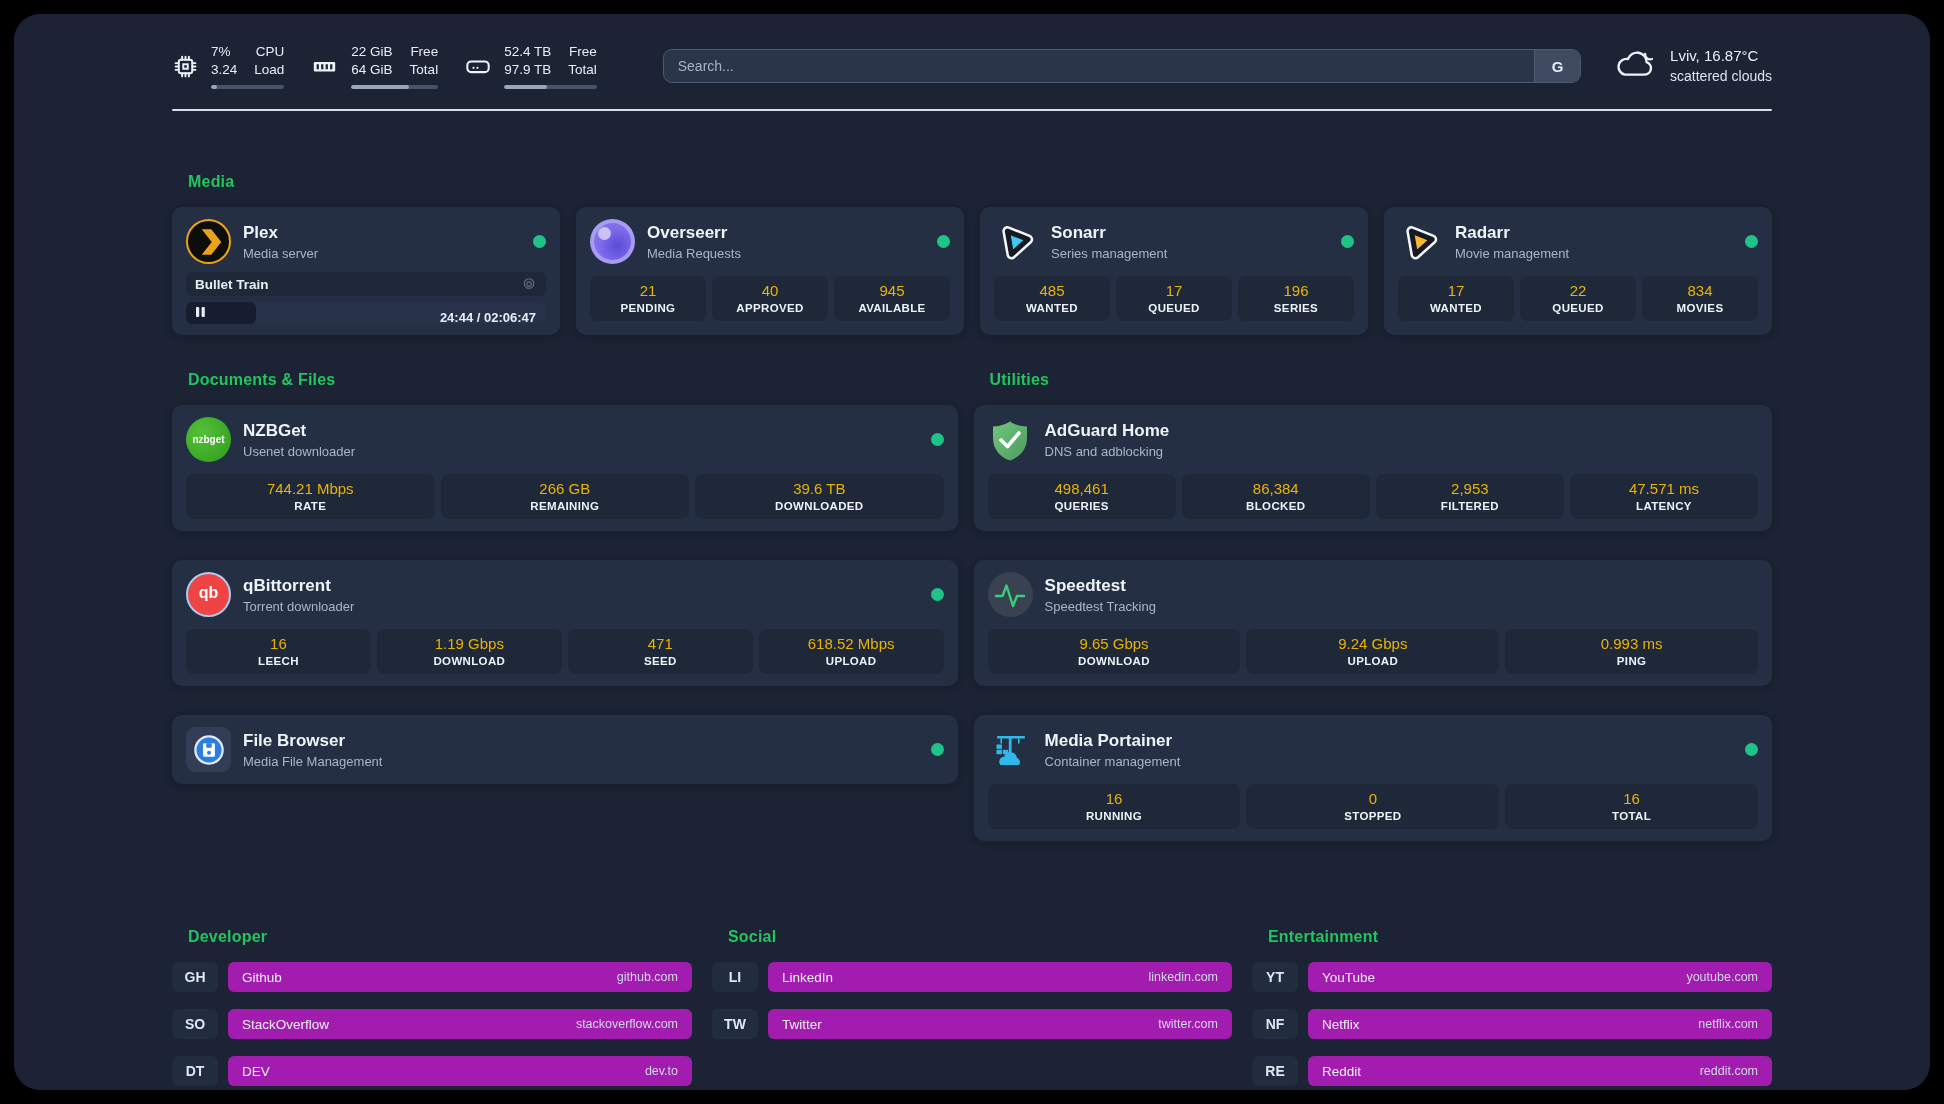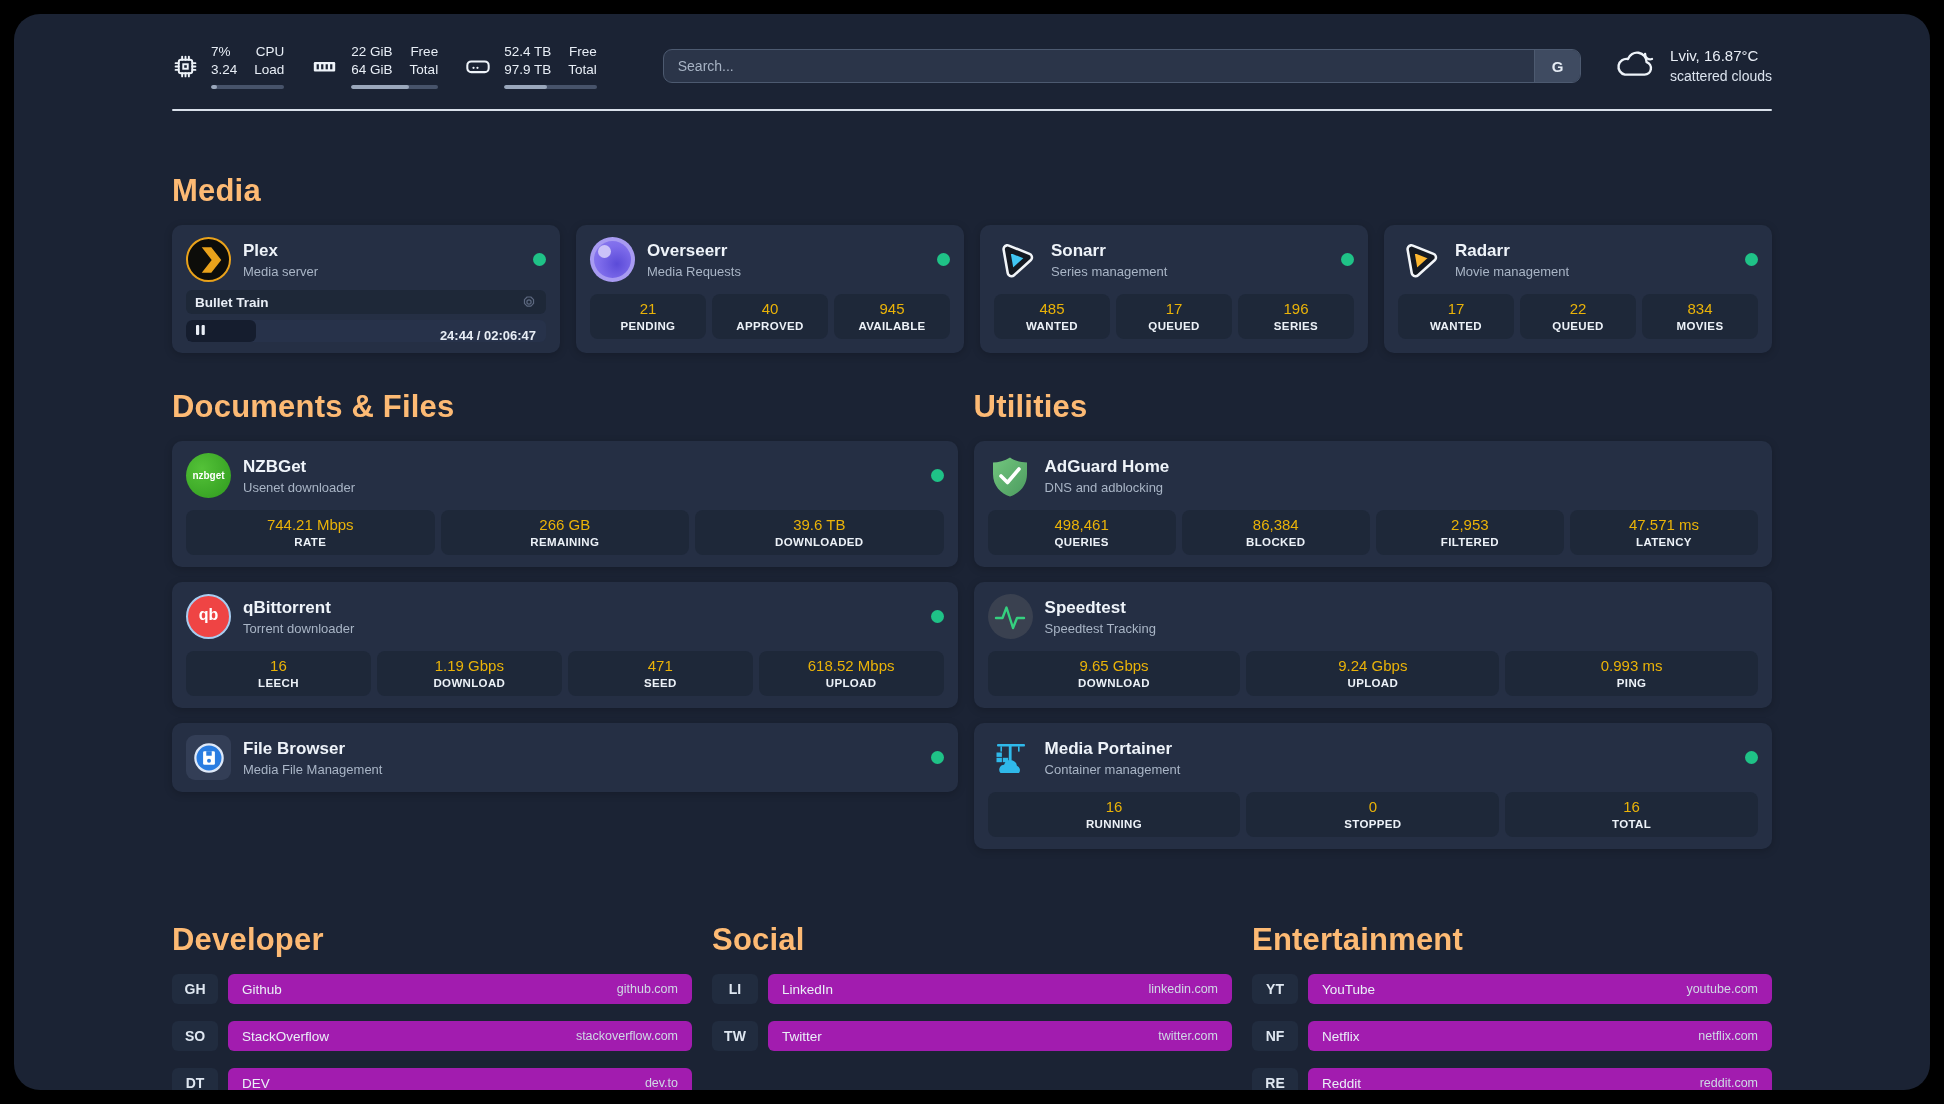--- a/index.html
+++ b/index.html
@@ -27,21 +27,21 @@
                 font-weight:bold; display:flex; align-items:center; justify-content:center; cursor:pointer; font-family:inherit; }
 
   .weather { display:flex; align-items:center; gap:13px; color:#e9eef6; }
   .weather-txt { display:flex; flex-direction:column; line-height:1.35; }
   .weather-line1 { font-size:15px; }
   .weather-line2 { font-size:14px; color:#dbe3ee; }
 
   .divider { border:none; border-top:2px solid #d9e0ea; margin-top:21px; border-radius:2px; }
 
   
-  .sec-title { font-size:31px; font-weight:600; color:#fdba74; margin-bottom:16px; letter-spacing:.2px; }
+  .sec-title { font-size:16px; font-weight:600; color:#22c55e; margin-bottom:16px; letter-spacing:.2px;margin-left:16px; }
   .media-sec { margin-top:62px; }
   .media-grid { display:grid; grid-template-columns:repeat(4,1fr); gap:16px; }
 
   .card { background:#252f44; border-radius:10px; padding:12px 14px; box-shadow:0 2px 8px rgba(0,0,0,.2); cursor:pointer; }
   .card-fixed { height:128px; }
   .card-head { display:flex; align-items:center; gap:12px; }
   .card-titles .t { font-size:17px; font-weight:600; color:#eef3f9; }
   .card-titles .d { font-size:13px; color:#a9b5c6; margin-top:3px; }
   .dot { width:13px; height:13px; border-radius:50%; margin-left:auto; background:#1fc287; flex:0 0 auto; }
 
@@ -52,21 +52,21 @@
 
   
   .np-row1 { margin-top:8px; height:24px; background:#1e2838; border-radius:6px; display:flex; align-items:center; padding:0 9px; }
   .np-title { font-size:13.5px; font-weight:600; color:#e9eef6; }
   .np-gear { margin-left:auto; color:#5d6980; display:flex; cursor:pointer; }
   .np-row2 { margin-top:6px; height:22px; background:#27324a; border-radius:6px; position:relative; overflow:hidden; }
   .np-fill { position:absolute; left:0; top:0; bottom:0; background:#151d2e; border-radius:6px; display:flex; align-items:center; padding-left:9px; }
   .np-time { position:absolute; right:10px; top:8px; bottom:0; display:flex; align-items:center; font-size:13px; font-weight:600; color:#e7edf5; }
 
   .mid-grid { display:grid; grid-template-columns:797fr 810fr; gap:16px; margin-top:36px; align-items:start; }
-  .mid-grid .card { margin-bottom:15px; }
+  .mid-grid .card { margin-bottom:29px; }
 
   .links-grid { display:grid; grid-template-columns:1fr 1fr 1fr; gap:20px; margin-top:58px; }
   .bm-row { display:flex; gap:10px; height:30px; margin-bottom:17px; cursor:pointer; }
   .bm-abbr { width:46px; background:#212c3f; border-radius:6px; display:flex; align-items:center; justify-content:center;
              font-size:14px; font-weight:600; color:#dfe7f1; flex:0 0 auto; }
   .bm-pill { flex:1; background:#a21caf; border-radius:6px; display:flex; align-items:center; padding:0 14px; }
   .bm-name { font-size:13.5px; color:#eaf0f7; }
   .bm-url { margin-left:auto; font-size:12.5px; color:#cfd9e5; }
 
   

